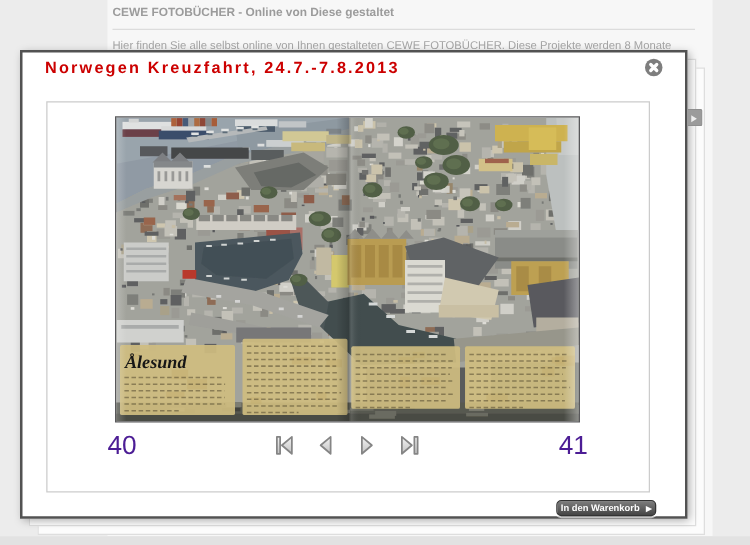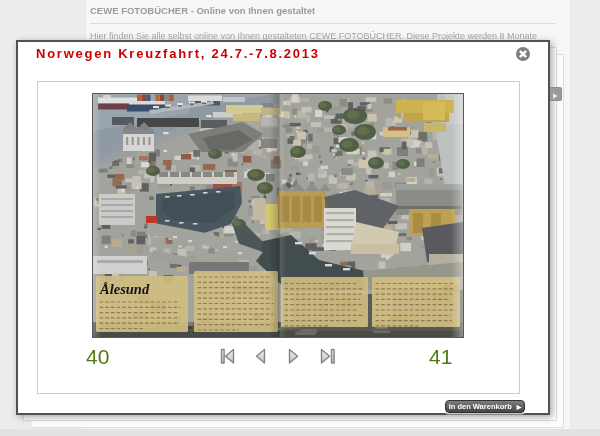--- a/index.html
+++ b/index.html
@@ -11,36 +11,36 @@
 .bgsub{position:absolute;left:90px;top:31px;font-size:9px;color:#a5a5a5;width:480px;white-space:nowrap}
 .sheet{position:absolute;background:#fcfcfc;border:1px solid #dedede}
 .s3{left:30px;top:54px;width:532px;height:372px}
 .s2{left:23px;top:47px;width:532px;height:372px}
 .modal{position:absolute;left:16px;top:40px;width:530px;height:371px;background:#ffffff;
  border:2px solid #525252;box-shadow:2px 2px 7px rgba(0,0,0,0.35)}
 .mtitle{position:absolute;left:36px;top:46px;font-size:13px;font-weight:bold;color:#cc0000;letter-spacing:1.75px;white-space:nowrap}
 .closebtn{position:absolute;left:516px;top:47px;width:14px;height:14px;border-radius:50%;
  background:#7e7e7e;box-shadow:0 0 3px rgba(255,255,255,0.9)}
 .frame{position:absolute;left:37px;top:81px;width:481px;height:311px;background:#ffffff;border:1px solid #cccccc}
-.pnum{position:absolute;font-size:21px;color:#4d7c0f}
+.pnum{position:absolute;font-size:21px;color:#4c1d95}
 .p40{left:86px;top:345px}
-.p41{left:429px;top:345px}
+.p41{left:447px;top:345px}
 .navs{position:absolute;left:219px;top:348px;width:120px;height:17px}
 .tab{position:absolute;left:550px;top:87px;width:11px;height:12px;background:#9b9b9b;
  border-radius:0 2px 2px 0;border:1px solid #8f8f8f;border-left:none}
 .cart{position:absolute;left:445px;top:400px;width:78px;height:11px;border-radius:4px;
  background:linear-gradient(#7d7d7d,#454545);border:1px solid #333333;color:#ffffff;
  font-size:7.5px;font-weight:bold;line-height:11px;text-align:center;white-space:nowrap;
  box-shadow:0 0 0 1.5px rgba(255,255,255,0.65)}
 .cart .arr{font-size:6px;vertical-align:0.5px;margin-left:5px}
 </style></head>
 <body>
 <div class="bgpanel"></div>
 <div class="bgbottom"></div>
-<div class="bghead">CEWE FOTOBÜCHER - Online von Ihnen gestaltet</div>
+<div class="bghead">CEWE FOTOBÜCHER - Online von Diese gestaltet</div>
 <div class="bgline"></div>
 <div class="bgsub">Hier finden Sie alle selbst online von Ihnen gestalteten CEWE FOTOBÜCHER. Diese Projekte werden 8 Monate</div>
 <div class="sheet s3"></div>
 <div class="sheet s2"></div>
 <div class="modal"></div>
 <div class="mtitle">Norwegen Kreuzfahrt, 24.7.-7.8.2013</div>
 <div class="frame"></div>
 <svg id="photo" width="370" height="243" viewBox="0 0 370 243" style="position:absolute;left:93px;top:94px;outline:1px solid #58585a;">
     <defs>
       <filter id="soft" x="-2%" y="-2%" width="104%" height="104%">

